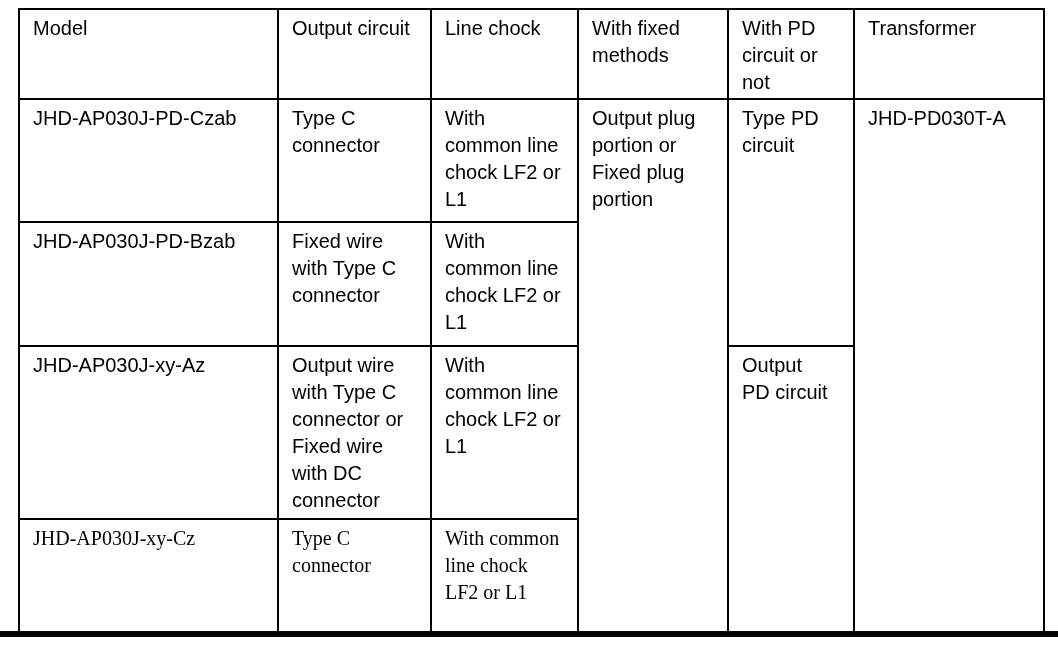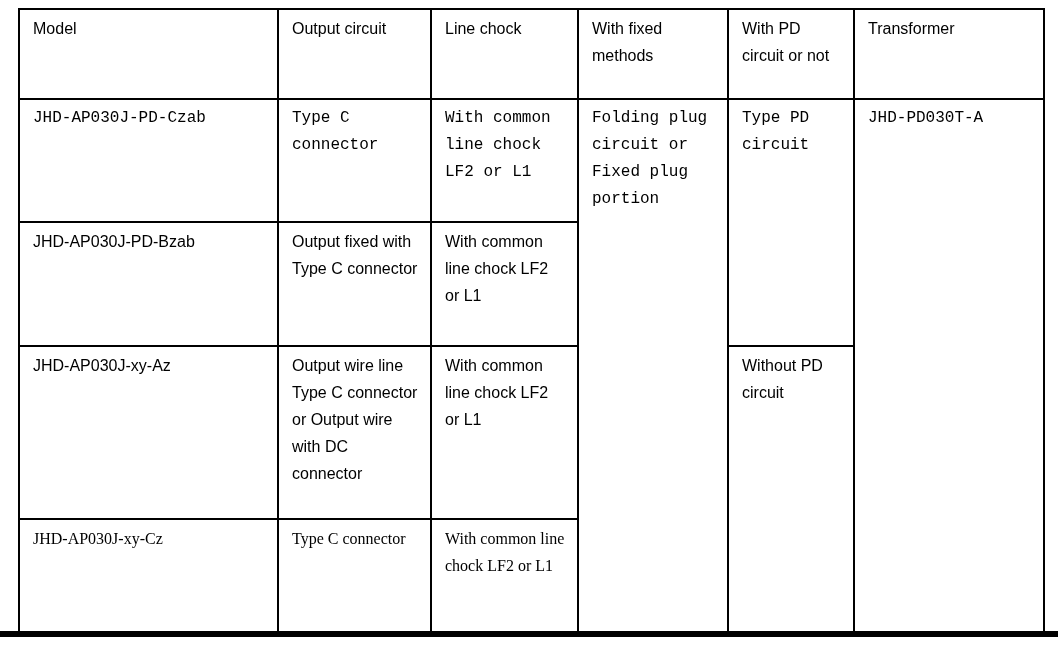--- a/index.html
+++ b/index.html
@@ -23,32 +23,32 @@
     top: 8px;
     border-collapse: collapse;
     table-layout: fixed;
   }
   table.spec th,
   table.spec td {
     border: 2px solid #000000;
     vertical-align: top;
     text-align: left;
     font-weight: normal;
-    font-size: 16px;
+    font-size: 20px;
     line-height: 27px;
     color: #000000;
     padding: 5px 10px 0 13px;
     overflow: hidden;
     word-wrap: normal;
   }
   
   table.spec .c3 { padding-right: 11px; }
   table.spec .c5 { padding-right: 22px; margin-top: 22px; }
   tr.r-head { height: 90px; }
-  tr.r1 { height: 123px; font-family: Liberation Mono, monospace; }
+  tr.r1 { height: 123px; }
   tr.r2 { height: 124px; }
   tr.r3 { height: 173px; }
   tr.r4 { height: 113px; font-family: Liberation Serif, serif; }
   .bottom-rule {
     position: absolute;
     left: 0;
     top: 631px;
     width: 1058px;
     height: 6px;
     background: #000000;
@@ -76,34 +76,34 @@
         <th class="c4">With fixed methods</th>
         <th class="c5">With PD circuit or not</th>
         <th class="c6">Transformer</th>
       </tr>
     </thead>
     <tbody>
       <tr class="r1">
         <td class="c1">JHD-AP030J-PD-Czab</td>
         <td class="c2">Type C connector</td>
         <td class="c3">With common line chock LF2 or L1</td>
-        <td class="c4" rowspan="4">Folding plug circuit or Fixed plug portion</td>
+        <td class="c4" rowspan="4">Output plug portion or Fixed plug portion</td>
         <td class="c5" rowspan="2">Type PD circuit</td>
         <td class="c6" rowspan="4">JHD-PD030T-A</td>
       </tr>
       <tr class="r2">
         <td class="c1">JHD-AP030J-PD-Bzab</td>
-        <td class="c2">Output fixed with Type C connector</td>
+        <td class="c2">Fixed wire with Type C connector</td>
         <td class="c3">With common line chock LF2 or L1</td>
       </tr>
       <tr class="r3">
         <td class="c1">JHD-AP030J-xy-Az</td>
-        <td class="c2">Output wire line Type C connector or Output wire with DC connector</td>
+        <td class="c2">Output wire with Type C connector or Fixed wire with DC connector</td>
         <td class="c3">With common line chock LF2 or L1</td>
-        <td class="c5" rowspan="2">Without PD circuit</td>
+        <td class="c5" rowspan="2">Output PD circuit</td>
       </tr>
       <tr class="r4">
         <td class="c1">JHD-AP030J-xy-Cz</td>
         <td class="c2">Type C connector</td>
         <td class="c3">With common line chock LF2 or L1</td>
       </tr>
     </tbody>
   </table>
 
   <div class="bottom-rule"></div>

